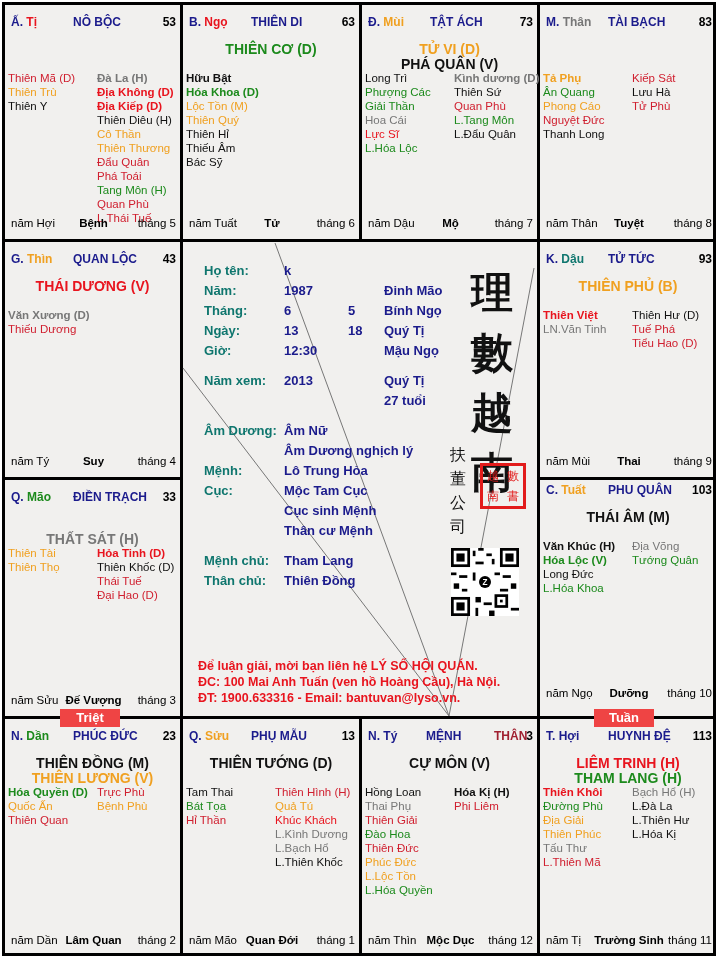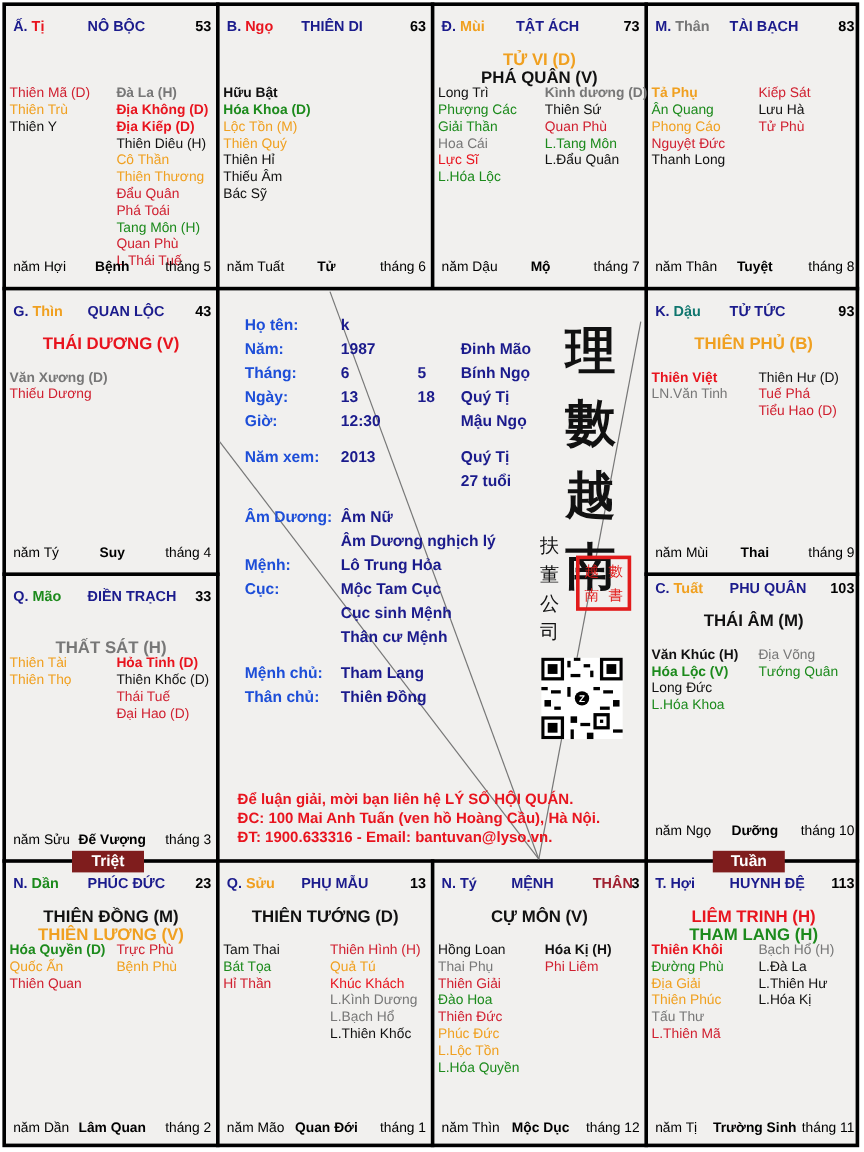--- a/index.html
+++ b/index.html
@@ -13,26 +13,26 @@
   .hdr .pal{position:absolute;left:62px;top:0;color:#1b1b8c;}
   .hdr .age{position:absolute;right:0;top:0;color:#000;}
   .hdr .than{position:absolute;left:126px;top:0;color:#a02030;}
   .main{position:absolute;left:0;right:0;text-align:center;font-weight:bold;font-size:14px;line-height:16px;}
   .col{position:absolute;top:0;}
   .col div{white-space:nowrap;}
   .foot{position:absolute;left:6px;right:4px;bottom:9px;height:14px;font-size:11.5px;}
   .foot .l{position:absolute;left:0;}
   .foot .m{position:absolute;left:0;right:0;text-align:center;font-weight:bold;}
   .foot .r{position:absolute;right:0;}
-  .tag{position:absolute;background:#7f1d1d;color:#fff;font-weight:bold;font-size:13px;text-align:center;width:60px;height:18px;line-height:18px;}
+  .tag{position:absolute;background:#ef4444;color:#fff;font-weight:bold;font-size:13px;text-align:center;width:60px;height:18px;line-height:18px;}
   .c-red{color:#e8141e;} .c-org{color:#f0a020;} .c-grn{color:#1c8a1c;} .c-blk{color:#111;} .c-gry{color:#777;} .c-crim{color:#d02030;}
   .b{font-weight:bold;}
   .center{position:absolute;left:184px;top:243px;width:351px;height:471px;}
   .info{position:absolute;font-size:13px;font-weight:bold;}
-  .lbl{color:#1d4ed8;}
+  .lbl{color:#0f766e;}
   .val{color:#1b1b8c;}
   .contact{position:absolute;left:14px;top:415px;color:#e8141e;font-weight:bold;font-size:12.5px;line-height:16px;}
   .callig{position:absolute;left:283px;top:20px;font-family:"DejaVu Serif",serif;font-size:42px;line-height:60px;font-weight:bold;color:#111;width:50px;text-align:center;}
   .small-cj{position:absolute;left:265px;top:200px;font-family:"DejaVu Serif",serif;font-size:16px;line-height:24px;color:#111;width:18px;text-align:center;}
   .seal{position:absolute;left:296px;top:220px;width:46px;height:46px;border:3px solid #e21b1b;box-sizing:border-box;color:#e21b1b;font-size:12px;display:grid;grid-template-columns:1fr 1fr;align-items:center;justify-items:center;font-family:"DejaVu Serif",serif;}
   .qr{position:absolute;left:267px;top:305px;width:68px;height:68px;}
   svg.lines{position:absolute;left:0;top:0;pointer-events:none;}
 </style>
 </head>
 <body>
@@ -83,20 +83,21 @@
       <span class="m">Bệnh</span>
       <span class="r">tháng 5</span>
     </div>
   </div>
 <div class="cell" style="left:183px;top:5px;width:176px;height:234px;">
     <div class="hdr">
       <span class="can"><span>B.</span> <span style="color:#e8141e">Ngọ</span></span>
       <span class="pal">THIÊN DI</span>
       <span class="age">63</span>
     </div>
+    <div class="main c-grn" style="top:36px">THIÊN CƠ (D)</div>
     <div class="col" style="left:3px;top:66px">
       <div class="c-blk b">Hữu Bật</div>
       <div class="c-grn b">Hóa Khoa (D)</div>
       <div class="c-org">Lộc Tồn (M)</div>
       <div class="c-org">Thiên Quý</div>
       <div class="c-blk">Thiên Hỉ</div>
       <div class="c-blk">Thiếu Âm</div>
       <div class="c-blk">Bác Sỹ</div>
     </div>
     <div class="col" style="left:92px;top:66px"></div>

